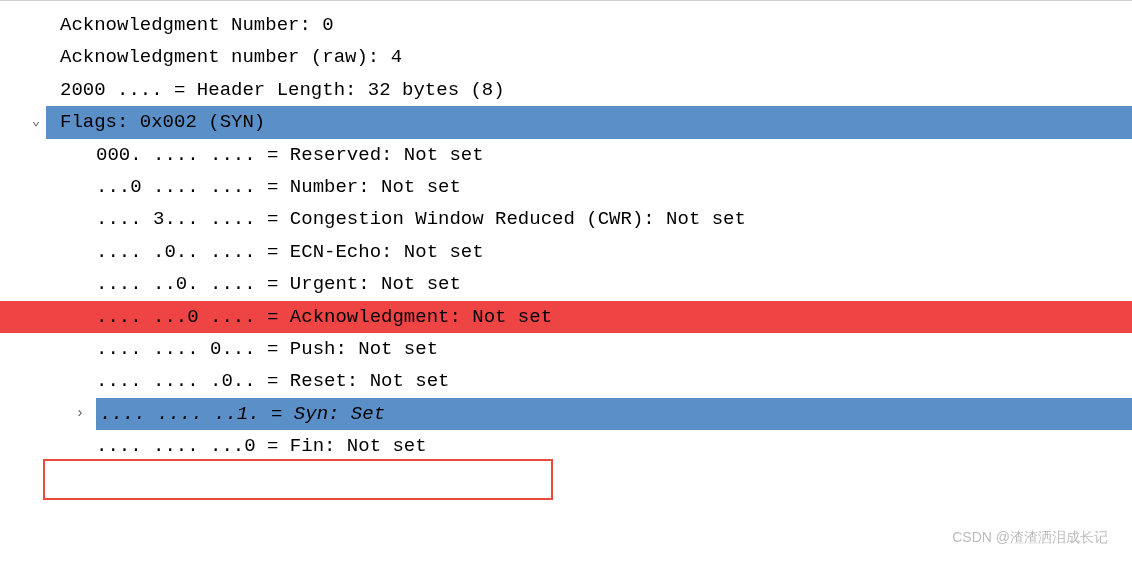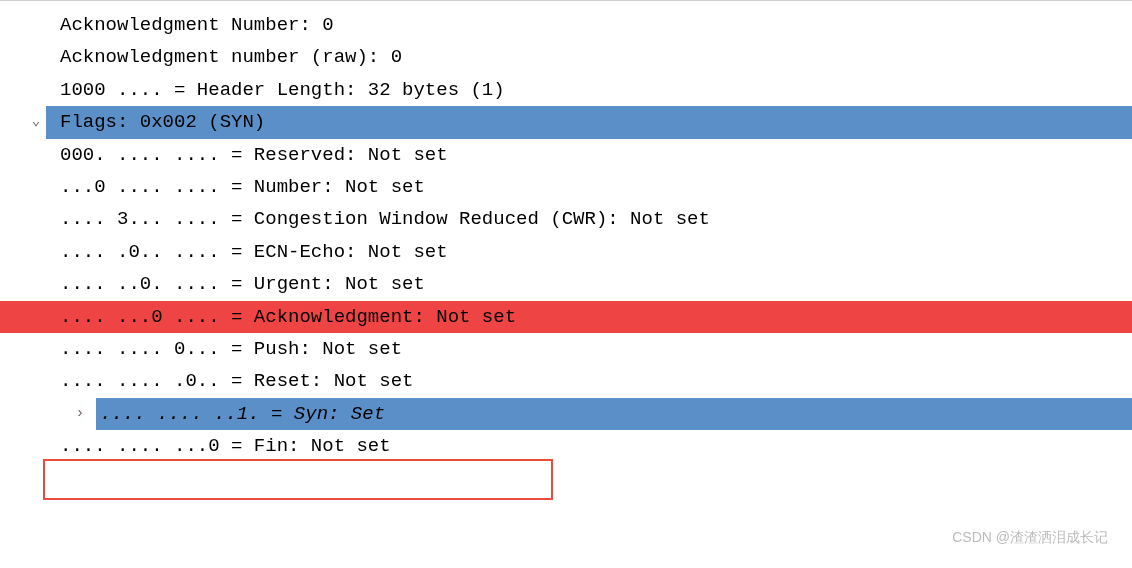--- a/index.html
+++ b/index.html
@@ -29,21 +29,21 @@
       display: flex;
       align-items: center;
       white-space: pre;
       height: 32.4px;
       position: relative;
     }
     .indent-1 {
       padding-left: 60px;
     }
     .indent-2 {
-      padding-left: 60px;
+      padding-left: 96px;
     }
     .caret {
       position: absolute;
       left: 28px;
       width: 16px;
       display: inline-flex;
       align-items: center;
       justify-content: center;
       color: #606060;
       font-size: 14px;
@@ -113,24 +113,24 @@
   </style>
 </head>
 <body>
 
 <div class="top-border"></div>
 <div class="tree">
   <div class="row indent-1">
     <span>Acknowledgment Number: 0</span>
   </div>
   <div class="row indent-1">
-    <span>Acknowledgment number (raw): 0</span>
+    <span>Acknowledgment number (raw): 4</span>
   </div>
   <div class="row indent-1">
-    <span>1000 .... = Header Length: 32 bytes (1)</span>
+    <span>2000 .... = Header Length: 32 bytes (8)</span>
   </div>
   <div class="flags-row">
     <span class="caret">⌄</span>
     <div style="width:46px"></div>
     <div class="flags-text">
       <span>Flags: 0x002 (SYN)</span>
     </div>
   </div>
   <div class="row indent-2">
     <span>000. .... .... = Reserved: Not set</span>

